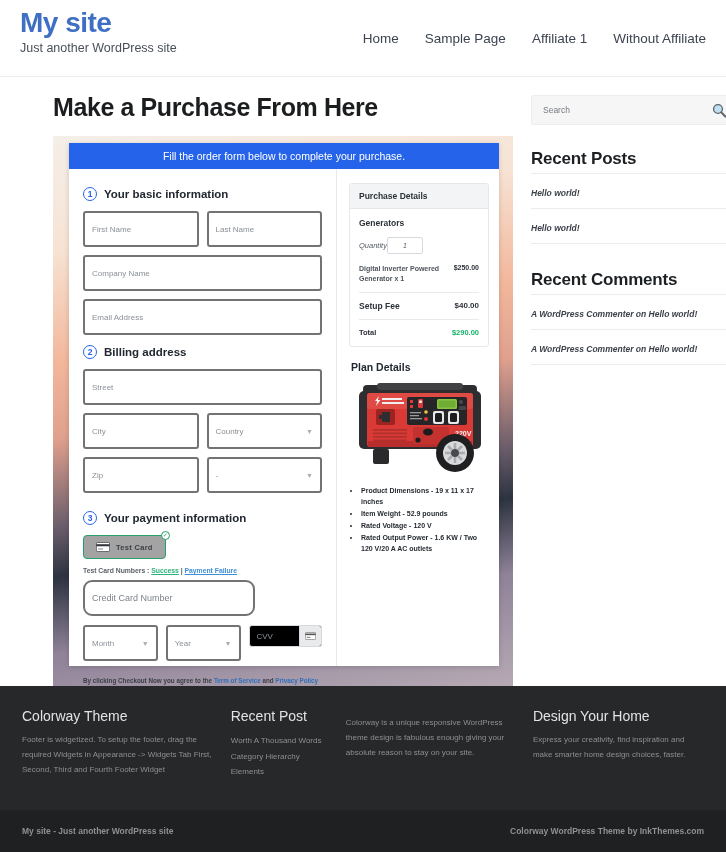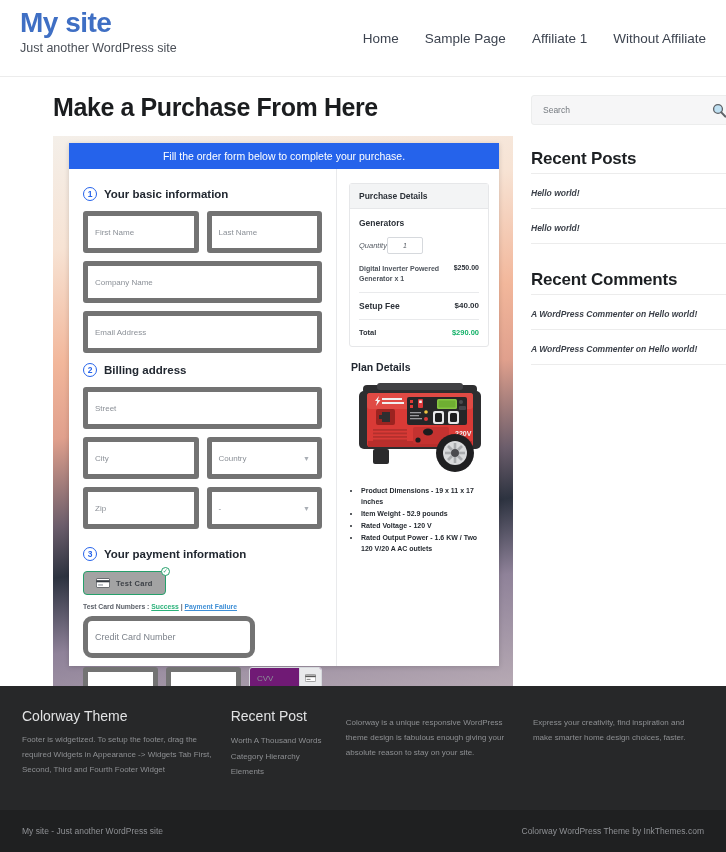--- a/index.html
+++ b/index.html
@@ -80,37 +80,37 @@
   .step-head { display:flex; align-items:center; gap:7px; margin:4px 0 10px 0; }
   .step-num {
     width:14px; height:14px; border-radius:50%;
     border:1.3px solid #2563eb; color:#2563eb;
     font-size:8.5px; display:flex; align-items:center; justify-content:center;
     flex:0 0 14px; font-weight:bold;
   }
   .step-label { font-size:11.5px; font-weight:bold; color:#222831; }
 
   .fld {
-    border:5px solid #737373; border-radius:3px;
+    border:2px solid #737373; border-radius:3px;
     height:22px; background:#fff;
     font-size:8px; color:#8b9097;
     display:flex; align-items:center; padding:16px 7px;
     margin-bottom:8px; width:100%;
   }
   .row2 { display:flex; gap:8px; }
   .row2 > .fld { margin-bottom:8px; }
   .half { width:50%; }
   .sel { justify-content:space-between; }
   .caret { color:#a9aeb5; font-size:7px; }
 
   .row3 { display:flex; gap:8px; align-items:flex-start; }
   .third { width:33.33%; }
   .cvv-wrap {
     display:flex; border:1px solid #d6d9dd; border-radius:3px;
-    height:22px; width:33.33%; overflow:hidden; background:#701a75;
+    height:22px; width:33.33%; overflow:hidden; background:#000000;
   }
   .cvv-in { flex:1; display:flex; align-items:center; padding:0 7px; font-size:8px; color:#8b9097; }
   .cvv-btn {
     width:22px; background:#e9eaec; border-left:1px solid #d6d9dd;
     display:flex; align-items:center; justify-content:center;
   }
 
   .testcard {
     position:relative; display:inline-flex; align-items:center; gap:6px;
     border:1.4px solid #25a06b; border-radius:4px;
@@ -202,21 +202,21 @@
   .fw-title { font-size:14px; color:#e2e3e4; margin:0 0 9px 0; font-weight:normal; }
   .fw-text { font-size:8px; color:#8d8f92; line-height:1.85; }
   .fw-list { list-style:none; margin:0; padding:0; }
   .fw-list li { font-size:8px; color:#8d8f92; line-height:1.95; }
 
   .bottombar {
     position:absolute; left:0; top:810px; width:726px; height:42px;
     background:#1f2021; display:flex; align-items:center;
     justify-content:space-between; padding:0 22px;
   }
-  .bottombar span { font-size:8.5px; color:#8e9094; }
+  .bottombar span { font-size:8.5px; color:#8e9094;font-weight:bold; }
 </style>
 </head>
 <body>
 
 <header class="site-header">
   <div class="brand">
     <h1 class="site-title">My site</h1>
     <div class="site-tagline">Just another WordPress site</div>
   </div>
   <nav class="main-nav">
@@ -471,20 +471,21 @@
     <ul class="fw-list">
       <li>Worth A Thousand Words</li>
       <li>Category Hierarchy</li>
       <li>Elements</li>
     </ul>
   </div>
   <div class="fw">
     <p class="fw-text">Colorway is a unique responsive WordPress theme design is fabulous enough giving your absolute reason to stay on your site.</p>
   </div>
   <div class="fw">
+    <h4 class="fw-title">Design Your Home</h4>
     <p class="fw-text">Express your creativity, find inspiration and make smarter home design choices, faster.</p>
   </div>
 </footer>
 
 <div class="bottombar">
   <span>My site - Just another WordPress site</span>
   <span>Colorway WordPress Theme by InkThemes.com</span>
 </div>
 
 </body></html>

